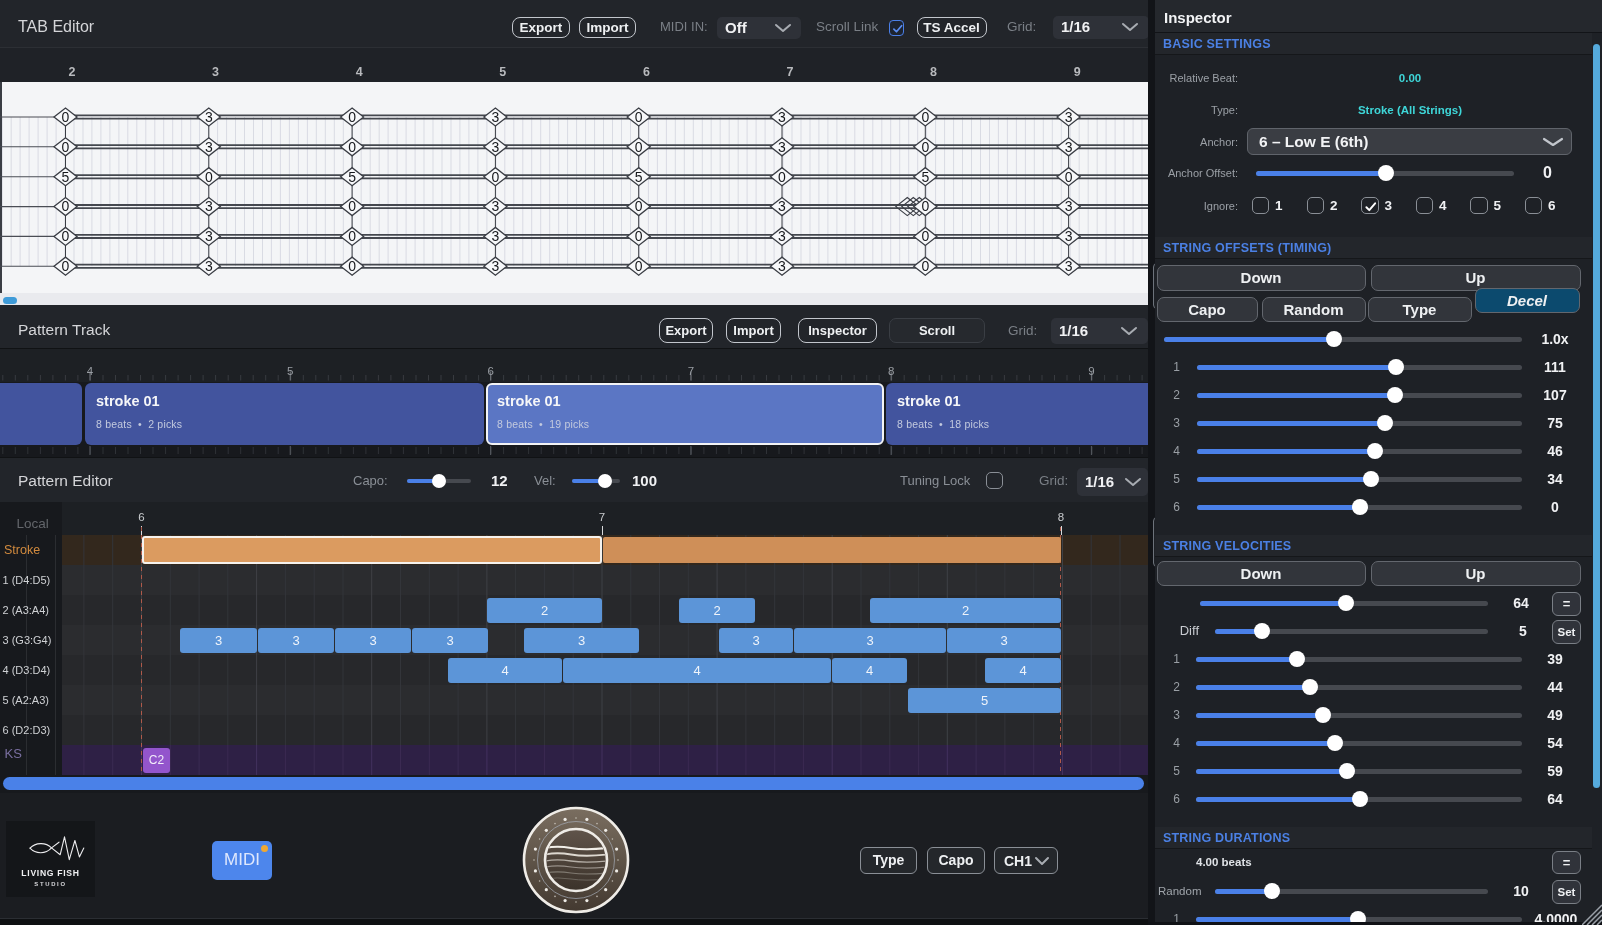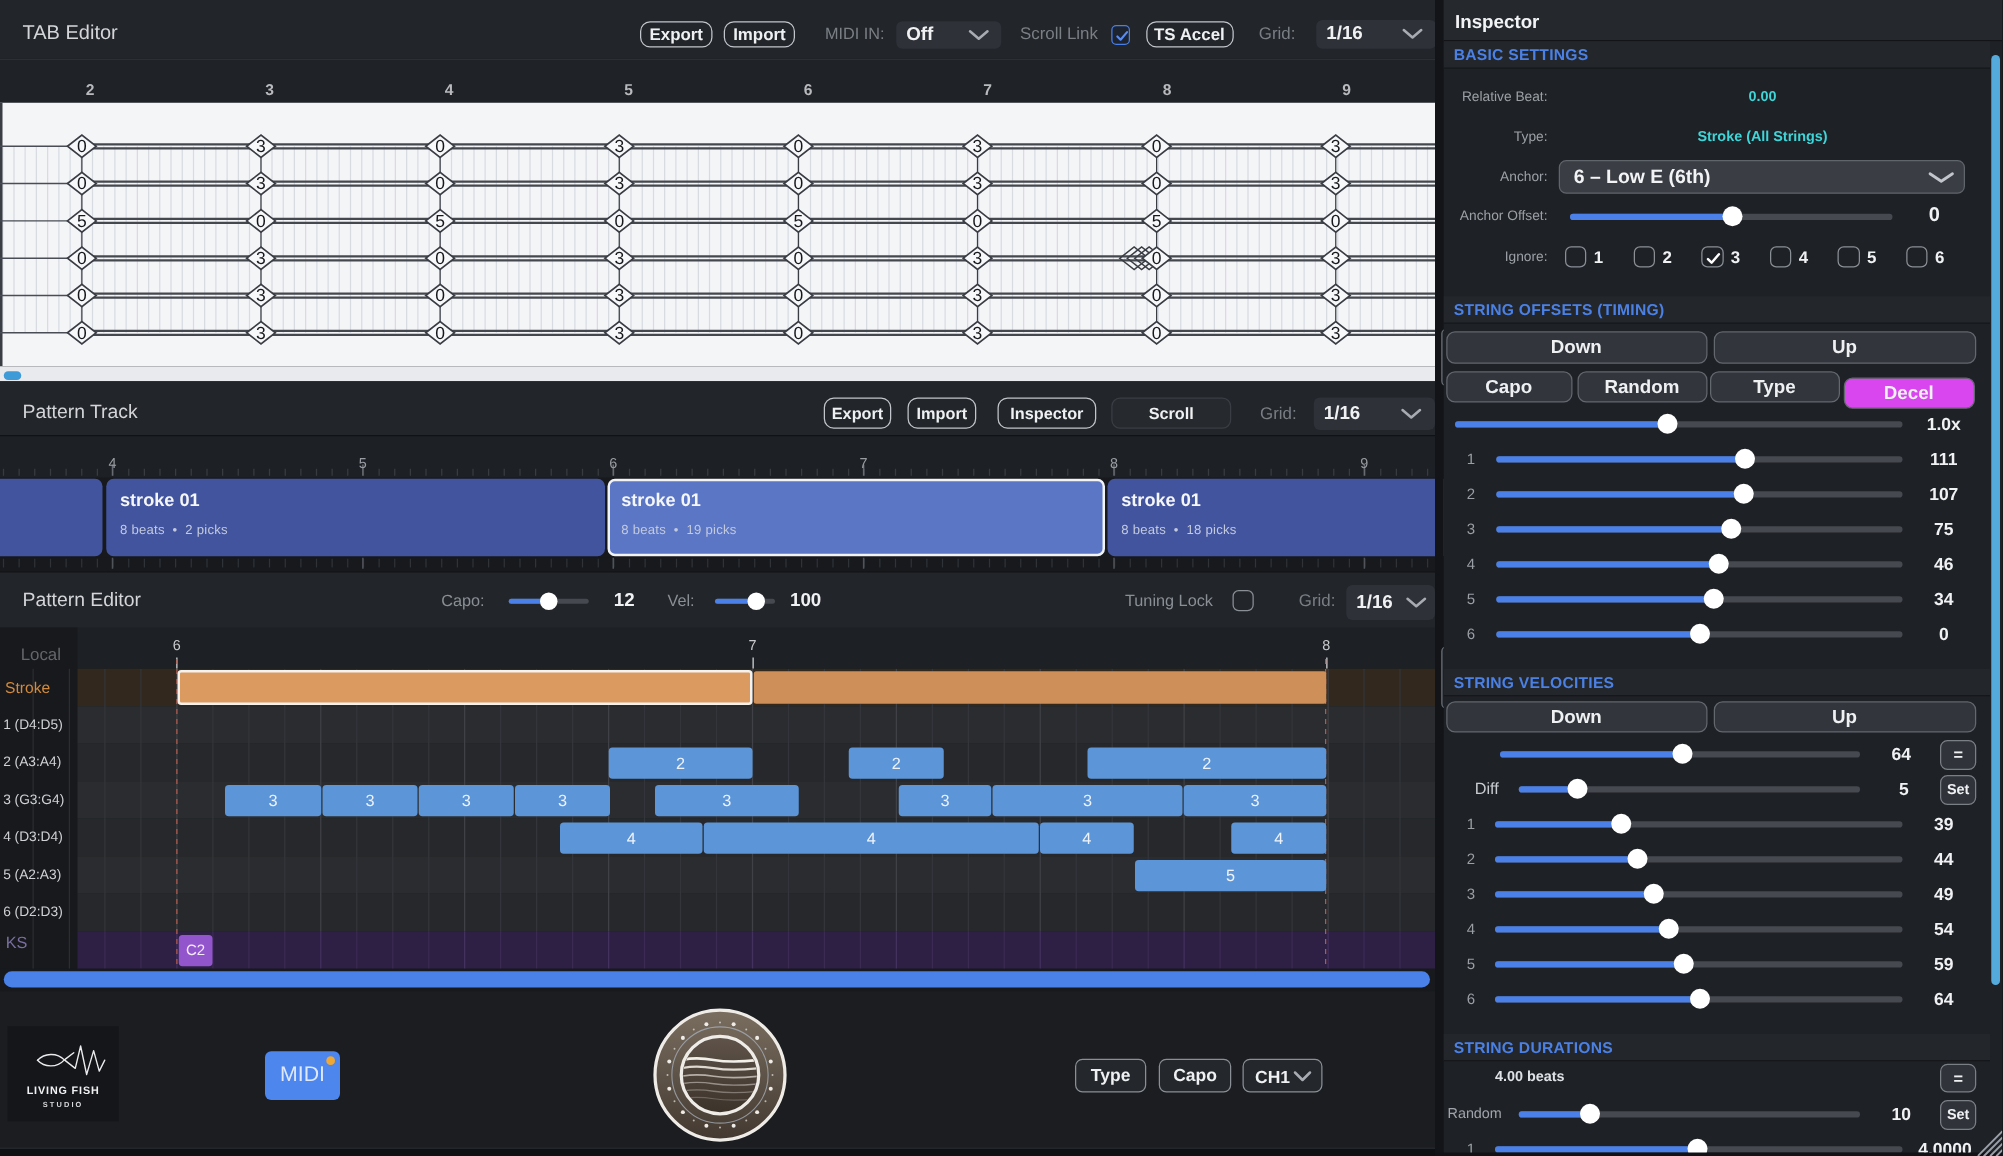--- a/index.html
+++ b/index.html
@@ -786,21 +786,21 @@
 <div class="" style="left:1493.5px;top:205.5px;font-size:13.5px;color:#f0f1f3;font-weight:700;line-height:0;white-space:nowrap;">5</div>
 <div class="" style="left:1524.5px;top:196.5px;width:17.5px;height:17.5px;border:1.5px solid #8a8f96;background:transparent;border-radius:5px;box-sizing:border-box;"></div>
 <div class="" style="left:1548.0px;top:205.5px;font-size:13.5px;color:#f0f1f3;font-weight:700;line-height:0;white-space:nowrap;">6</div>
 <div class="" style="left:1155px;top:237px;width:437px;height:22px;background:#23262b;border-bottom:1.5px solid #15171a;box-sizing:border-box;"></div>
 <div class="" style="left:1163px;top:248px;font-size:12.5px;color:#4b80e4;font-weight:700;line-height:0;letter-spacing:0.2px;white-space:nowrap;">STRING OFFSETS (TIMING)</div>
 <div class="" style="left:1156.5px;top:264.5px;width:209px;height:26.5px;border:1.5px solid #63676e;background:#32353b;border-radius:7px;display:flex;align-items:center;justify-content:center;font-size:15px;font-weight:700;color:#eef0f2;box-sizing:border-box;">Down</div>
 <div class="" style="left:1370.5px;top:264.5px;width:210px;height:26.5px;border:1.5px solid #63676e;background:#32353b;border-radius:7px;display:flex;align-items:center;justify-content:center;font-size:15px;font-weight:700;color:#eef0f2;box-sizing:border-box;">Up</div>
 <div class="" style="left:1156.5px;top:297px;width:101px;height:24.5px;border:1.5px solid #63676e;background:#32353b;border-radius:7px;display:flex;align-items:center;justify-content:center;font-size:15px;font-weight:700;color:#eef0f2;box-sizing:border-box;">Capo</div>
 <div class="" style="left:1261.5px;top:297px;width:104px;height:24.5px;border:1.5px solid #63676e;background:#32353b;border-radius:7px;display:flex;align-items:center;justify-content:center;font-size:15px;font-weight:700;color:#eef0f2;box-sizing:border-box;">Random</div>
 <div class="" style="left:1367.5px;top:297px;width:104px;height:24.5px;border:1.5px solid #63676e;background:#32353b;border-radius:7px;display:flex;align-items:center;justify-content:center;font-size:15px;font-weight:700;color:#eef0f2;box-sizing:border-box;">Type</div>
-<div class="" style="left:1474.5px;top:302px;width:105px;height:24.5px;border:1.5px solid #63676e;background:#d946ef;border-radius:7px;display:flex;align-items:center;justify-content:center;font-size:15px;font-weight:700;color:#eef0f2;box-sizing:border-box;">Decel</div>
+<div class="" style="left:1474.5px;top:288px;width:105px;height:24.5px;border:1.5px solid #63676e;background:#0c4a6e;border-radius:7px;display:flex;align-items:center;justify-content:center;font-size:15px;font-weight:700;color:#eef0f2;box-sizing:border-box;font-style:italic;">Decel</div>
 <div class="" style="left:1164px;top:336.5px;width:358px;height:5px;background:#46494f;border-radius:2.5px;"></div>
 <div class="" style="left:1164px;top:336.5px;width:170px;height:5px;background:#4a80e8;border-radius:2.5px;"></div>
 <div class="" style="left:1326px;top:331px;width:16px;height:16px;background:#fff;border-radius:50%;"></div>
 <div class="" style="left:1555px;transform:translateX(-50%);top:339px;font-size:14px;color:#f0f1f3;font-weight:700;line-height:0;white-space:nowrap;">1.0x</div>
 <div class="" style="right:422px;top:367px;font-size:12px;color:#9a9fa5;font-weight:400;line-height:0;white-space:nowrap;">1</div>
 <div class="" style="left:1197px;top:364.5px;width:325px;height:5px;background:#46494f;border-radius:2.5px;"></div>
 <div class="" style="left:1197px;top:364.5px;width:199px;height:5px;background:#4a80e8;border-radius:2.5px;"></div>
 <div class="" style="left:1388px;top:359px;width:16px;height:16px;background:#fff;border-radius:50%;"></div>
 <div class="" style="left:1555px;transform:translateX(-50%);top:367px;font-size:14px;color:#f0f1f3;font-weight:700;line-height:0;white-space:nowrap;">111</div>
 <div class="" style="right:422px;top:395px;font-size:12px;color:#9a9fa5;font-weight:400;line-height:0;white-space:nowrap;">2</div>

